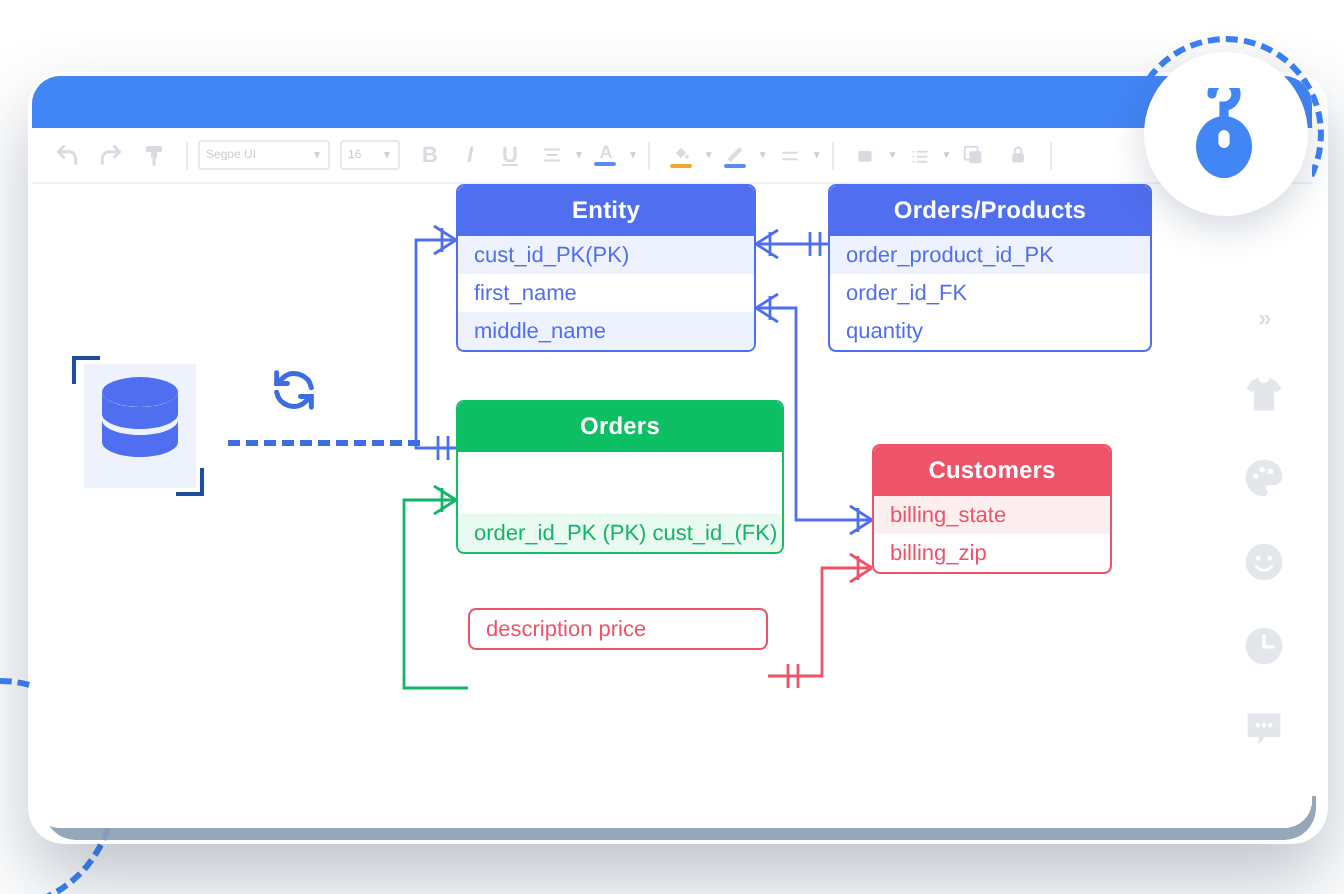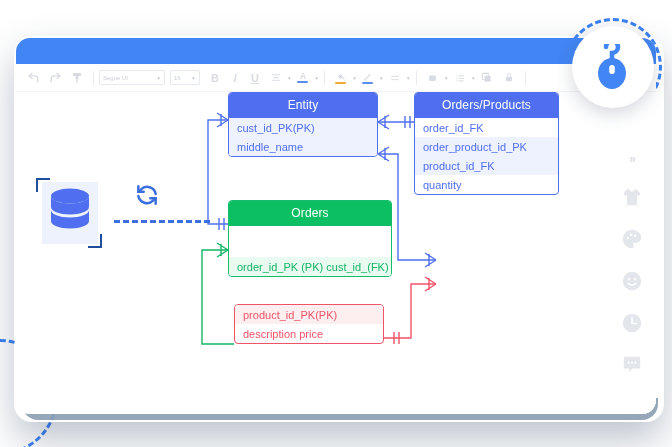--- a/index.html
+++ b/index.html
@@ -132,21 +132,21 @@
   
   .er-table {
     position: absolute;
     border-radius: 4px;
     overflow: hidden;
     background: #fff;
   }
   .er-header {
     text-align: center;
     font-size: 12px;
-    font-weight: 400;
+    font-weight: 700;
     color: #ffffff;
     padding: 5px 15px 6px;
     letter-spacing: .1px;
   }
   .er-row {
     font-size: 11px;
     padding: 3.5px 8px;
     white-space: nowrap;
   }
 
@@ -162,21 +162,21 @@
   .t-green .er-row { color: #13b566; margin-top: 31px; }
   .t-green .er-row.alt { background: #e9faf1; }
 
   
   .t-red { border: 1.5px solid #ef5368; }
   .t-red .er-header { background: #ef5368; }
   .t-red .er-row { color: #ef5368; }
   .t-red .er-row.alt { background: #fdeef0; }
 
   #table-entity   { left: 212px; top: 0px;   width: 150px; }
-  #table-orderprod{ left: 398px; top: 0px;   width: 145px; }
+  #table-orderprod{ left: 398px; top: 0px;   width: 162px; }
   #table-orders   { left: 212px; top: 108px; width: 164px; }
   #table-customers{ left: 420px; top: 130px; width: 120px; }
   #table-products { left: 218px; top: 212px; width: 150px; }
 
   
   #right-rail {
     position: absolute;
     right: 0; top: 54px;
     width: 48px; height: 322px;
     background: #ffffff;
@@ -385,39 +385,43 @@
             <polyline points="4 4 4 9 9 9"></polyline>
           <path d="M4 13a8 8 0 0 0 13.5 4.2L20 15"></path>
             <polyline points="20 20 20 15 15 15"></polyline>
         </svg>
       </div>
       <div id="dashed-link"></div>
 
       <div class="er-table t-blue" id="table-entity">
         <div class="er-header">Entity</div>
         <div class="er-row alt">cust_id_PK(PK)</div>
+        <div class="er-row">first_name</div>
         <div class="er-row alt">middle_name</div>
       </div>
 
       <div class="er-table t-blue" id="table-orderprod">
         <div class="er-header">Orders/Products</div>
+        <div class="er-row alt">order_product_id_PK</div>
         <div class="er-row">order_id_FK</div>
-        <div class="er-row alt">order_product_id_PK</div>
-        <div class="er-row alt">product_id_FK</div>
         <div class="er-row">quantity</div>
       </div>
 
       <div class="er-table t-green" id="table-orders">
         <div class="er-header">Orders</div>
         <div class="er-row alt">order_id_PK (PK) cust_id_(FK)</div>
       </div>
 
+      <div class="er-table t-red" id="table-customers">
+        <div class="er-header">Customers</div>
+        <div class="er-row alt">billing_state</div>
+        <div class="er-row">billing_zip</div>
+      </div>
 
       <div class="er-table t-red" id="table-products">
-        <div class="er-row alt">product_id_PK(PK)</div>
         <div class="er-row">description price</div>
       </div>
 
       <div id="right-rail">
         <div id="rail-collapse">»</div>
 
         <div class="rail-icon">
           <svg width="22" height="22" viewBox="0 0 24 24" fill="currentColor">
             <path d="M8.5 3 5 5 2.5 9l3 2 1-1.3V21h11V9.7l1 1.3 3-2L18.5 5 15 3a3 3 0 0 1-6 0z"></path>
           </svg>

